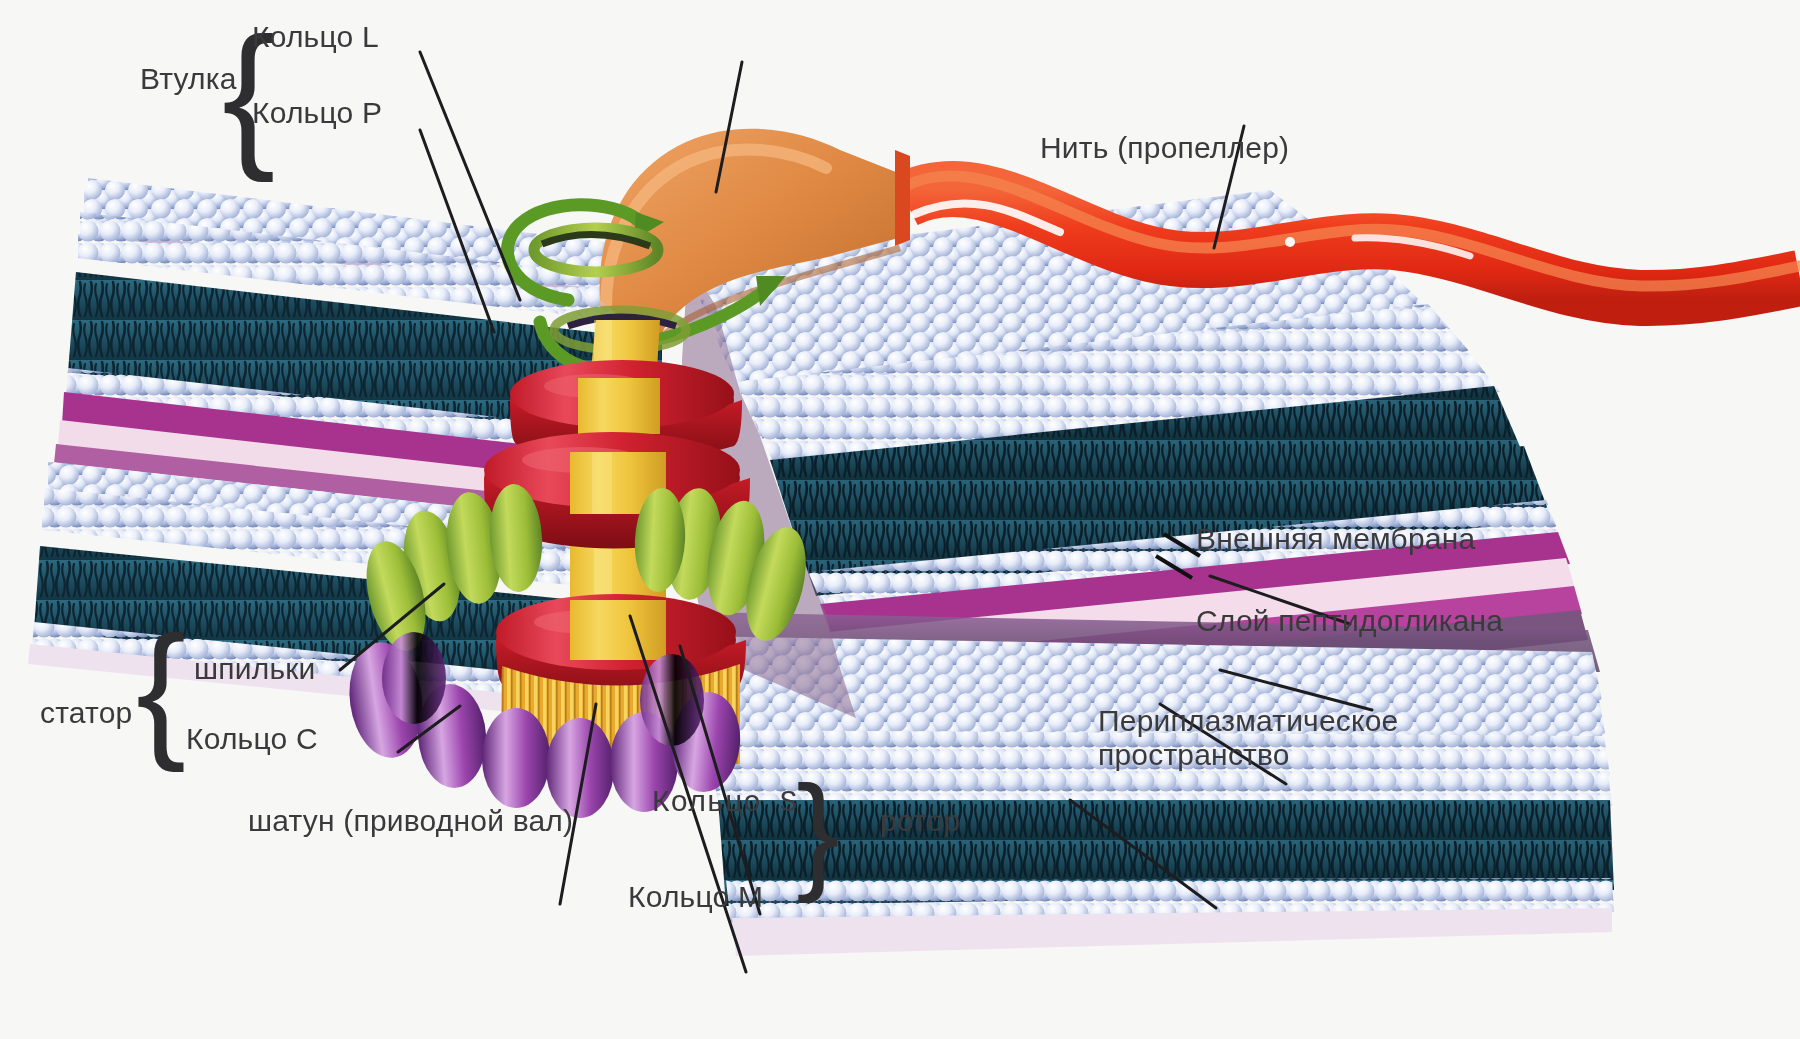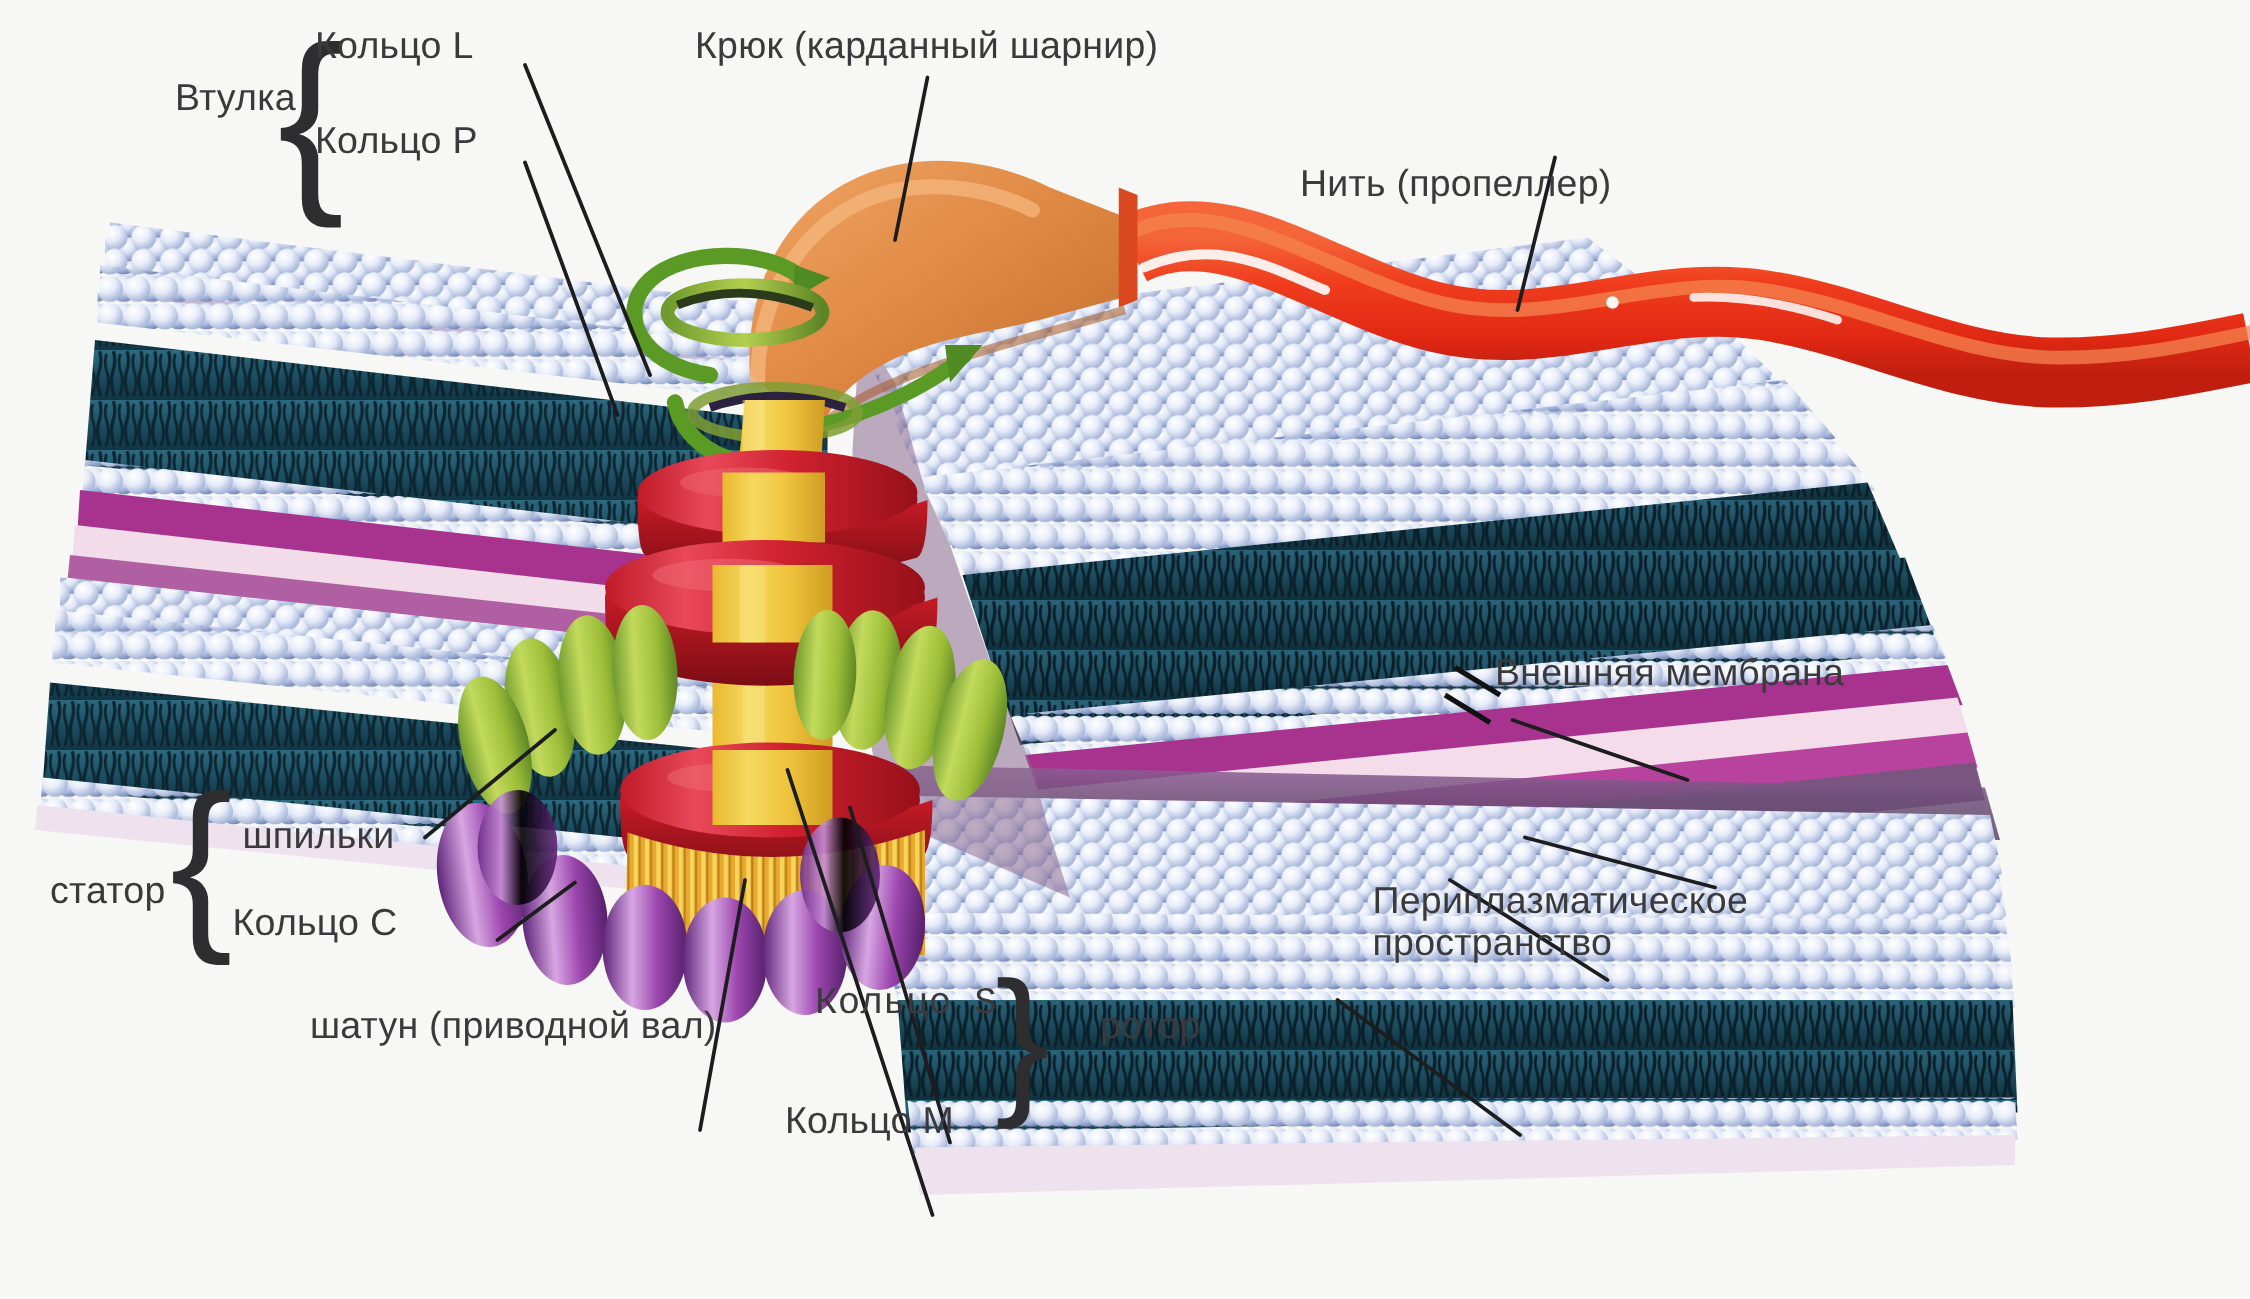--- a/index.html
+++ b/index.html
@@ -338,24 +338,24 @@
     <line x1="1164" y1="534" x2="1200" y2="556"></line>
     <line x1="1156" y1="556" x2="1192" y2="578"></line>
   </g>
 </svg>
 
 <div class="lbl big" style="left:96px;top:62px;margin-left:44px;">Втулка</div>
 <div class="brace" style="left:222px;top:14px;font-size:160px;line-height:1;">{</div>
 <div class="lbl big" style="left:252px;top:20px;">Кольцо L</div>
 <div class="lbl big" style="left:252px;top:96px;">Кольцо P</div>
 
-<div class="lbl big" style="left:556px;top:20px;">Крюк (карданный шарнир)</div>
 <div class="lbl big" style="left:1040px;top:86px;margin-top:45px;">Нить (пропеллер)</div>
 
 <div class="lbl big" style="left:1196px;top:522px;">Внешняя мембрана</div>
+<div class="lbl big" style="left:1196px;top:604px;">Слой пептидогликана</div>
 <div class="lbl big" style="left:1098px;top:704px;text-align:right;">Периплазматическое</div>
 <div class="lbl big" style="left:1098px;top:738px;">пространство</div>
 
 <div class="lbl big" style="left:40px;top:696px;">статор</div>
 <div class="brace" style="left:136px;top:614px;font-size:150px;line-height:1;">{</div>
 <div class="lbl big" style="left:194px;top:652px;">шпильки</div>
 <div class="lbl big" style="left:186px;top:722px;">Кольцо С</div>
 
 <div class="lbl big" style="left:248px;top:804px;">шатун (приводной вал)</div>
 <div class="lbl big" style="left:652px;top:786px;font-family:Liberation Mono, monospace;">Кольцо S</div>

